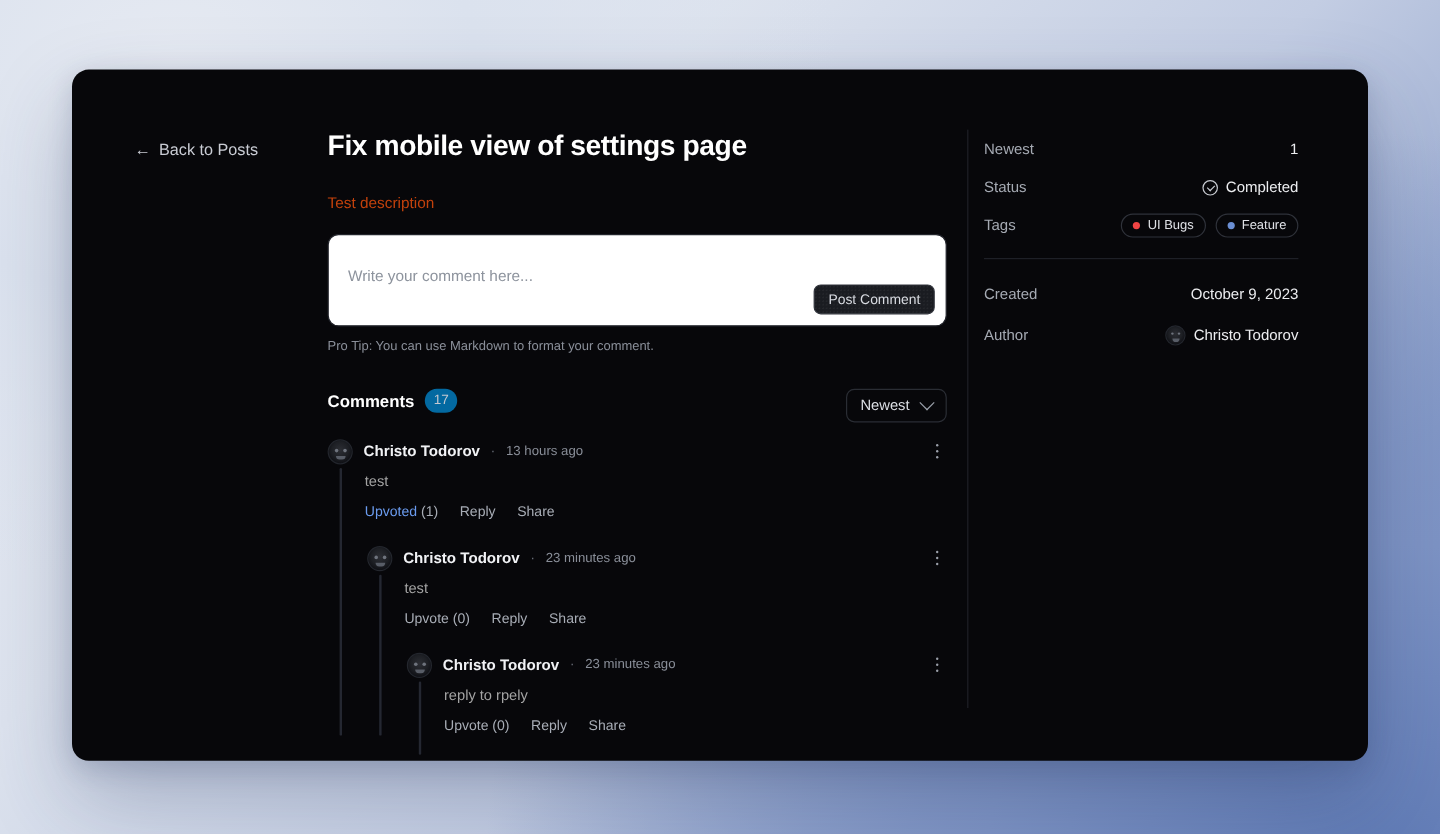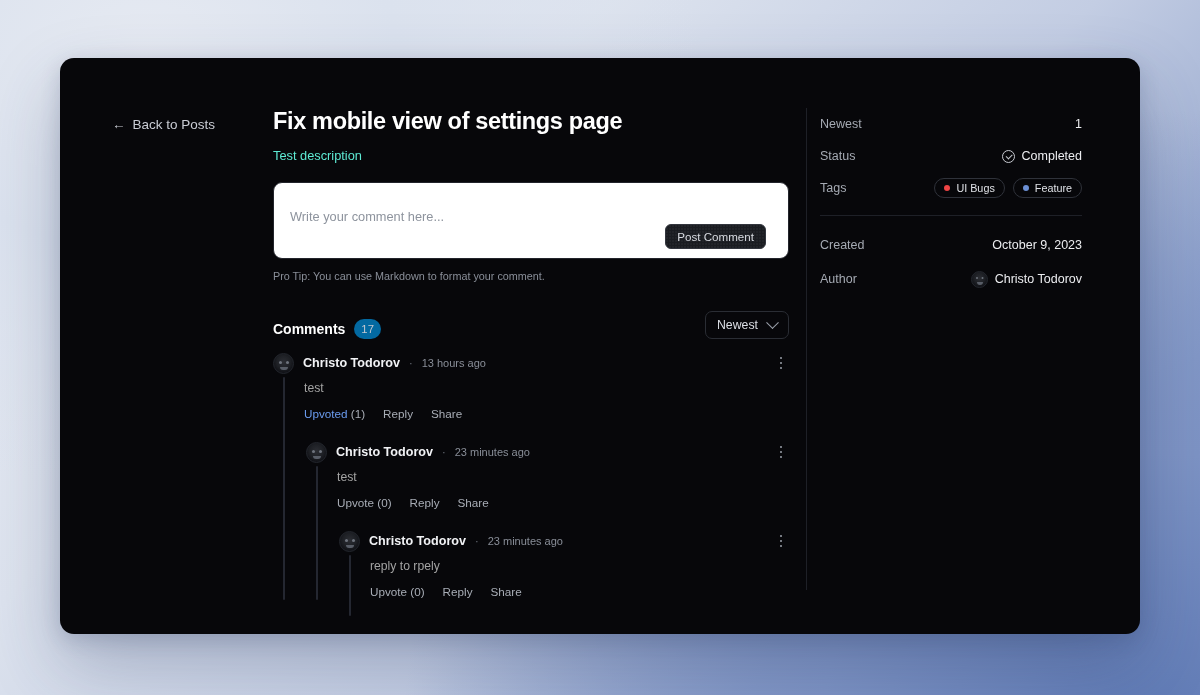--- a/index.html
+++ b/index.html
@@ -56,23 +56,23 @@
   }
 
   #post-title {
     font-size: 23.5px;
     font-weight: bold;
     color: #ffffff;
     letter-spacing: -0.35px;
     line-height: 1.15;
   }
   #post-description {
-    margin-top: 13px;
+    margin-top: 26px;
     font-size: 12.8px;
-    color: #5eead4;
+    color: #c2410c;
   }
 
   
   #composer {
     margin-top: 19px;
     height: 77px;
     border: 1px solid #22242b;
     border-radius: 9px;
     position: relative;
     background: #ffffff;
@@ -80,21 +80,21 @@
   #composer-placeholder {
     position: absolute;
     left: 16px;
     top: 26px;
     font-size: 12.8px;
     color: #8d939d;
     cursor: text;
   }
   #post-comment-button {
     position: absolute;
-    right: 22px;
+    right: 9px;
     top: 41px;
     height: 25px;
     padding: 0 11px;
     border: 1px solid #32353d;
     border-radius: 6px;
     background-color: #1a1c21;
     background-image: radial-gradient(circle at 1px 1px, rgba(255,255,255,0.055) 0.6px, transparent 0.9px);
     background-size: 3px 3px;
     color: #d8dbe1;
     font-size: 11.6px;
@@ -108,21 +108,21 @@
   #pro-tip {
     margin-top: 11px;
     font-size: 10.8px;
     color: #8a8f99;
   }
 
   
   #comments-header {
     margin-top: 29px;
     display: flex;
-    align-items: flex-end;
+    align-items: flex-start;
     justify-content: space-between;
     height: 28px;
   }
   #comments-title-wrap { display: flex; align-items: center; gap: 9px; }
   #comments-title { font-size: 14px; font-weight: bold; color: #ffffff; }
   #comments-count-badge {
     min-width: 25px;
     height: 20px;
     padding: 0 7px;
     border-radius: 10px;

